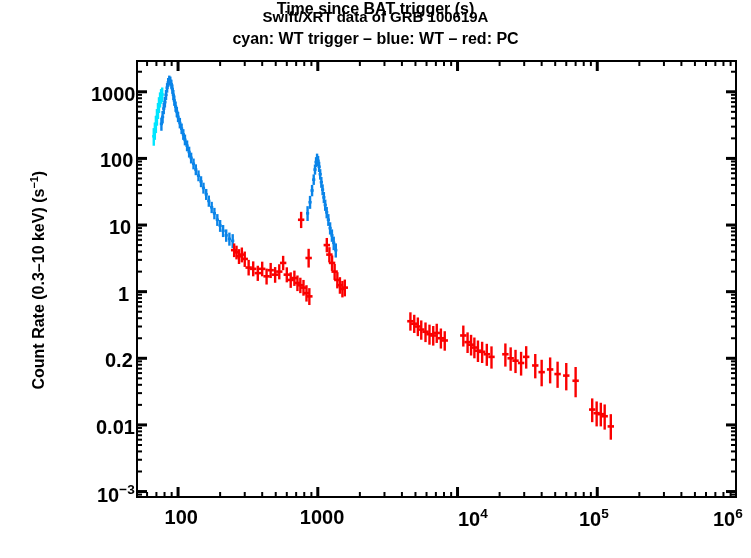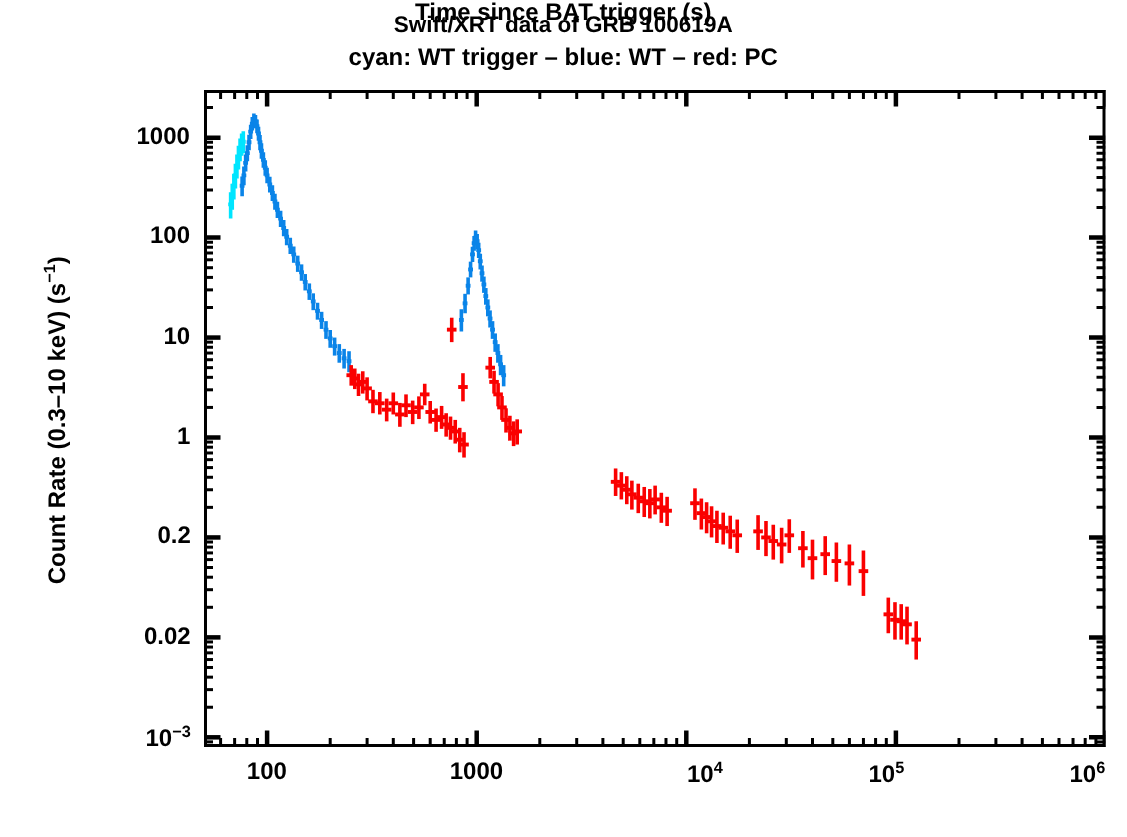--- a/index.html
+++ b/index.html
@@ -7,21 +7,21 @@
        font-family:"Liberation Sans","DejaVu Sans",sans-serif;color:#000;}
   #root{position:relative;width:605px;height:558px;font-weight:bold;}
   .ttl{position:absolute;text-align:center;white-space:nowrap;}
   #title{left:0;top:8px;width:751px;font-size:15px;}
   #subtitle{left:0;top:30px;width:751px;font-size:16px;}
   #xlabel{left:0;top:531px;width:751px;font-size:16px;text-align:center;}
   #ylabel{position:absolute;left:-182px;top:270px;width:440px;text-align:center;
           font-size:16px;transform:rotate(-90deg);transform-origin:50% 50%;white-space:nowrap;}
   #plot{position:absolute;left:136px;top:60px;width:601px;height:438px;}
   svg{display:block;}
-  .tklab{position:absolute;font-size:16px;white-space:nowrap;}
+  .tklab{position:absolute;font-size:20px;white-space:nowrap;}
   sup{font-size:0.68em;vertical-align:super;}
 </style>
 </head>
 <body>
 
 <div id="root">
 
   <div class="ttl" id="title">Swift/XRT data of GRB 100619A</div>
   <div class="ttl" id="subtitle">cyan: WT trigger – blue: WT – red: PC</div>
 
@@ -512,17 +512,17 @@
       <div class="tklab" style="left: 164.564px; top: 506px;">100</div>
       <div class="tklab" style="left: 299.798px; top: 506px;">1000</div>
       <div class="tklab" style="left: 458px; top: 506px;">10<sup>4</sup></div>
       <div class="tklab" style="left: 579px; top: 506px;">10<sup>5</sup></div>
       <div class="tklab" style="left: 713px; top: 506px;">10<sup>6</sup></div>
       <div class="tklab" style="left: 91px; top: 82.7886px;">1000</div>
       <div class="tklab" style="left: 100px; top: 149.414px;">100</div>
       <div class="tklab" style="left: 109px; top: 216.04px;">10</div>
       <div class="tklab" style="left: 118px; top: 282.666px;">1</div>
       <div class="tklab" style="left: 105px; top: 349.292px;">0.2</div>
-      <div class="tklab" style="left: 96px; top: 415.918px;">0.02</div>
+      <div class="tklab" style="left: 96px; top: 415.918px;">0.01</div>
       <div class="tklab" style="left: 97px; top: 482px;">10<sup>−3</sup></div>
     </div>
 
 </div>
 
 </body></html>

